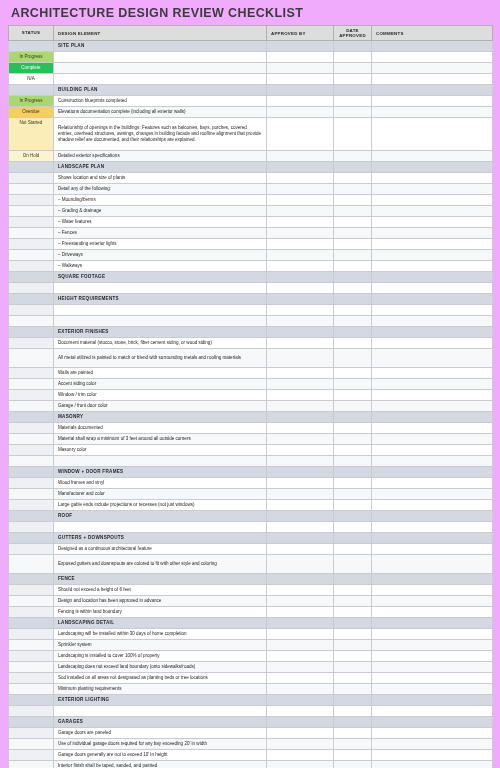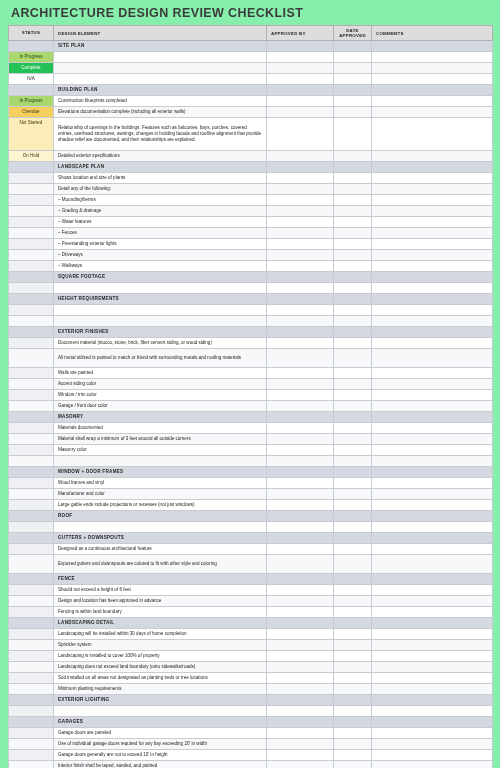--- a/index.html
+++ b/index.html
@@ -12,21 +12,21 @@
     height: 768px;
     font-family: "Liberation Sans", sans-serif;
     color: #231f20;
     overflow: hidden;
   }
   .page {
     width: 500px;
     height: 768px;
     box-sizing: border-box;
     padding: 5px 8px 0 8px;
-    background: #86efac;
+    background: #f0abfc;
   }
   .title {
     font-size: 12.5px;
     font-weight: bold;
     letter-spacing: 0.4px;
     color: #3b3b3b;
     margin: 1px 0 5px 3px;
     font-family: "Liberation Sans", sans-serif;
   }
   table.sheet {

